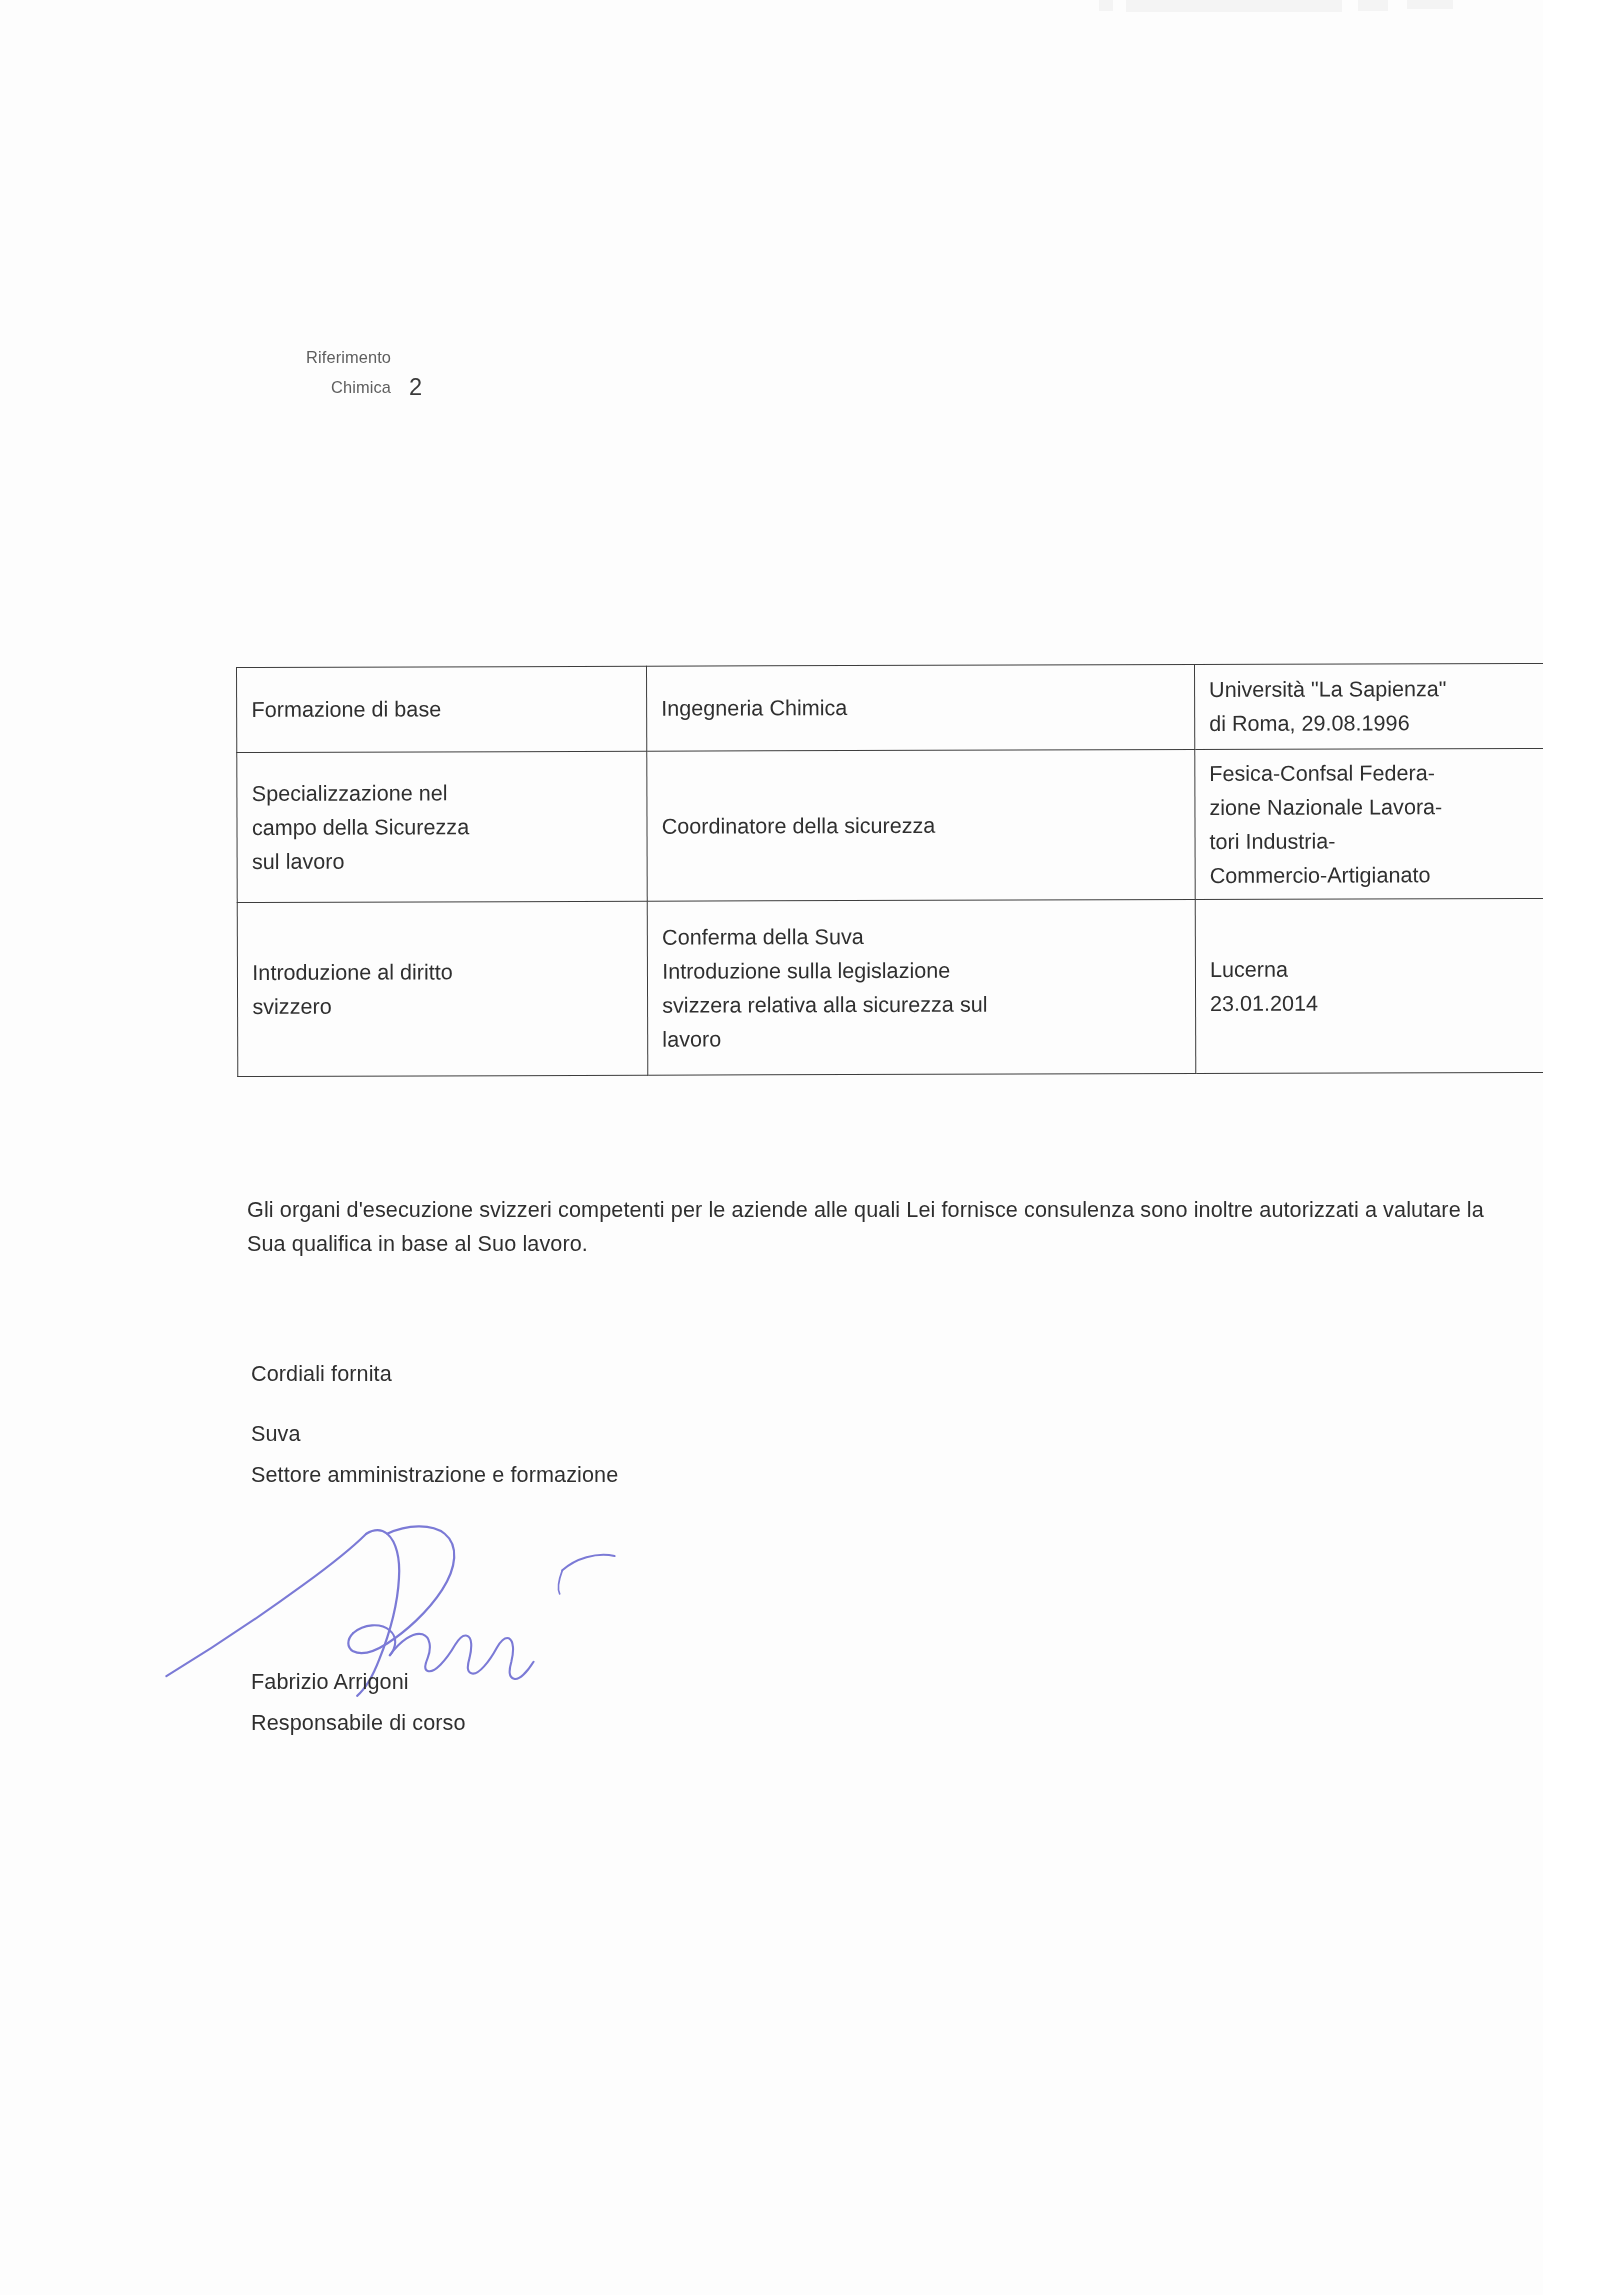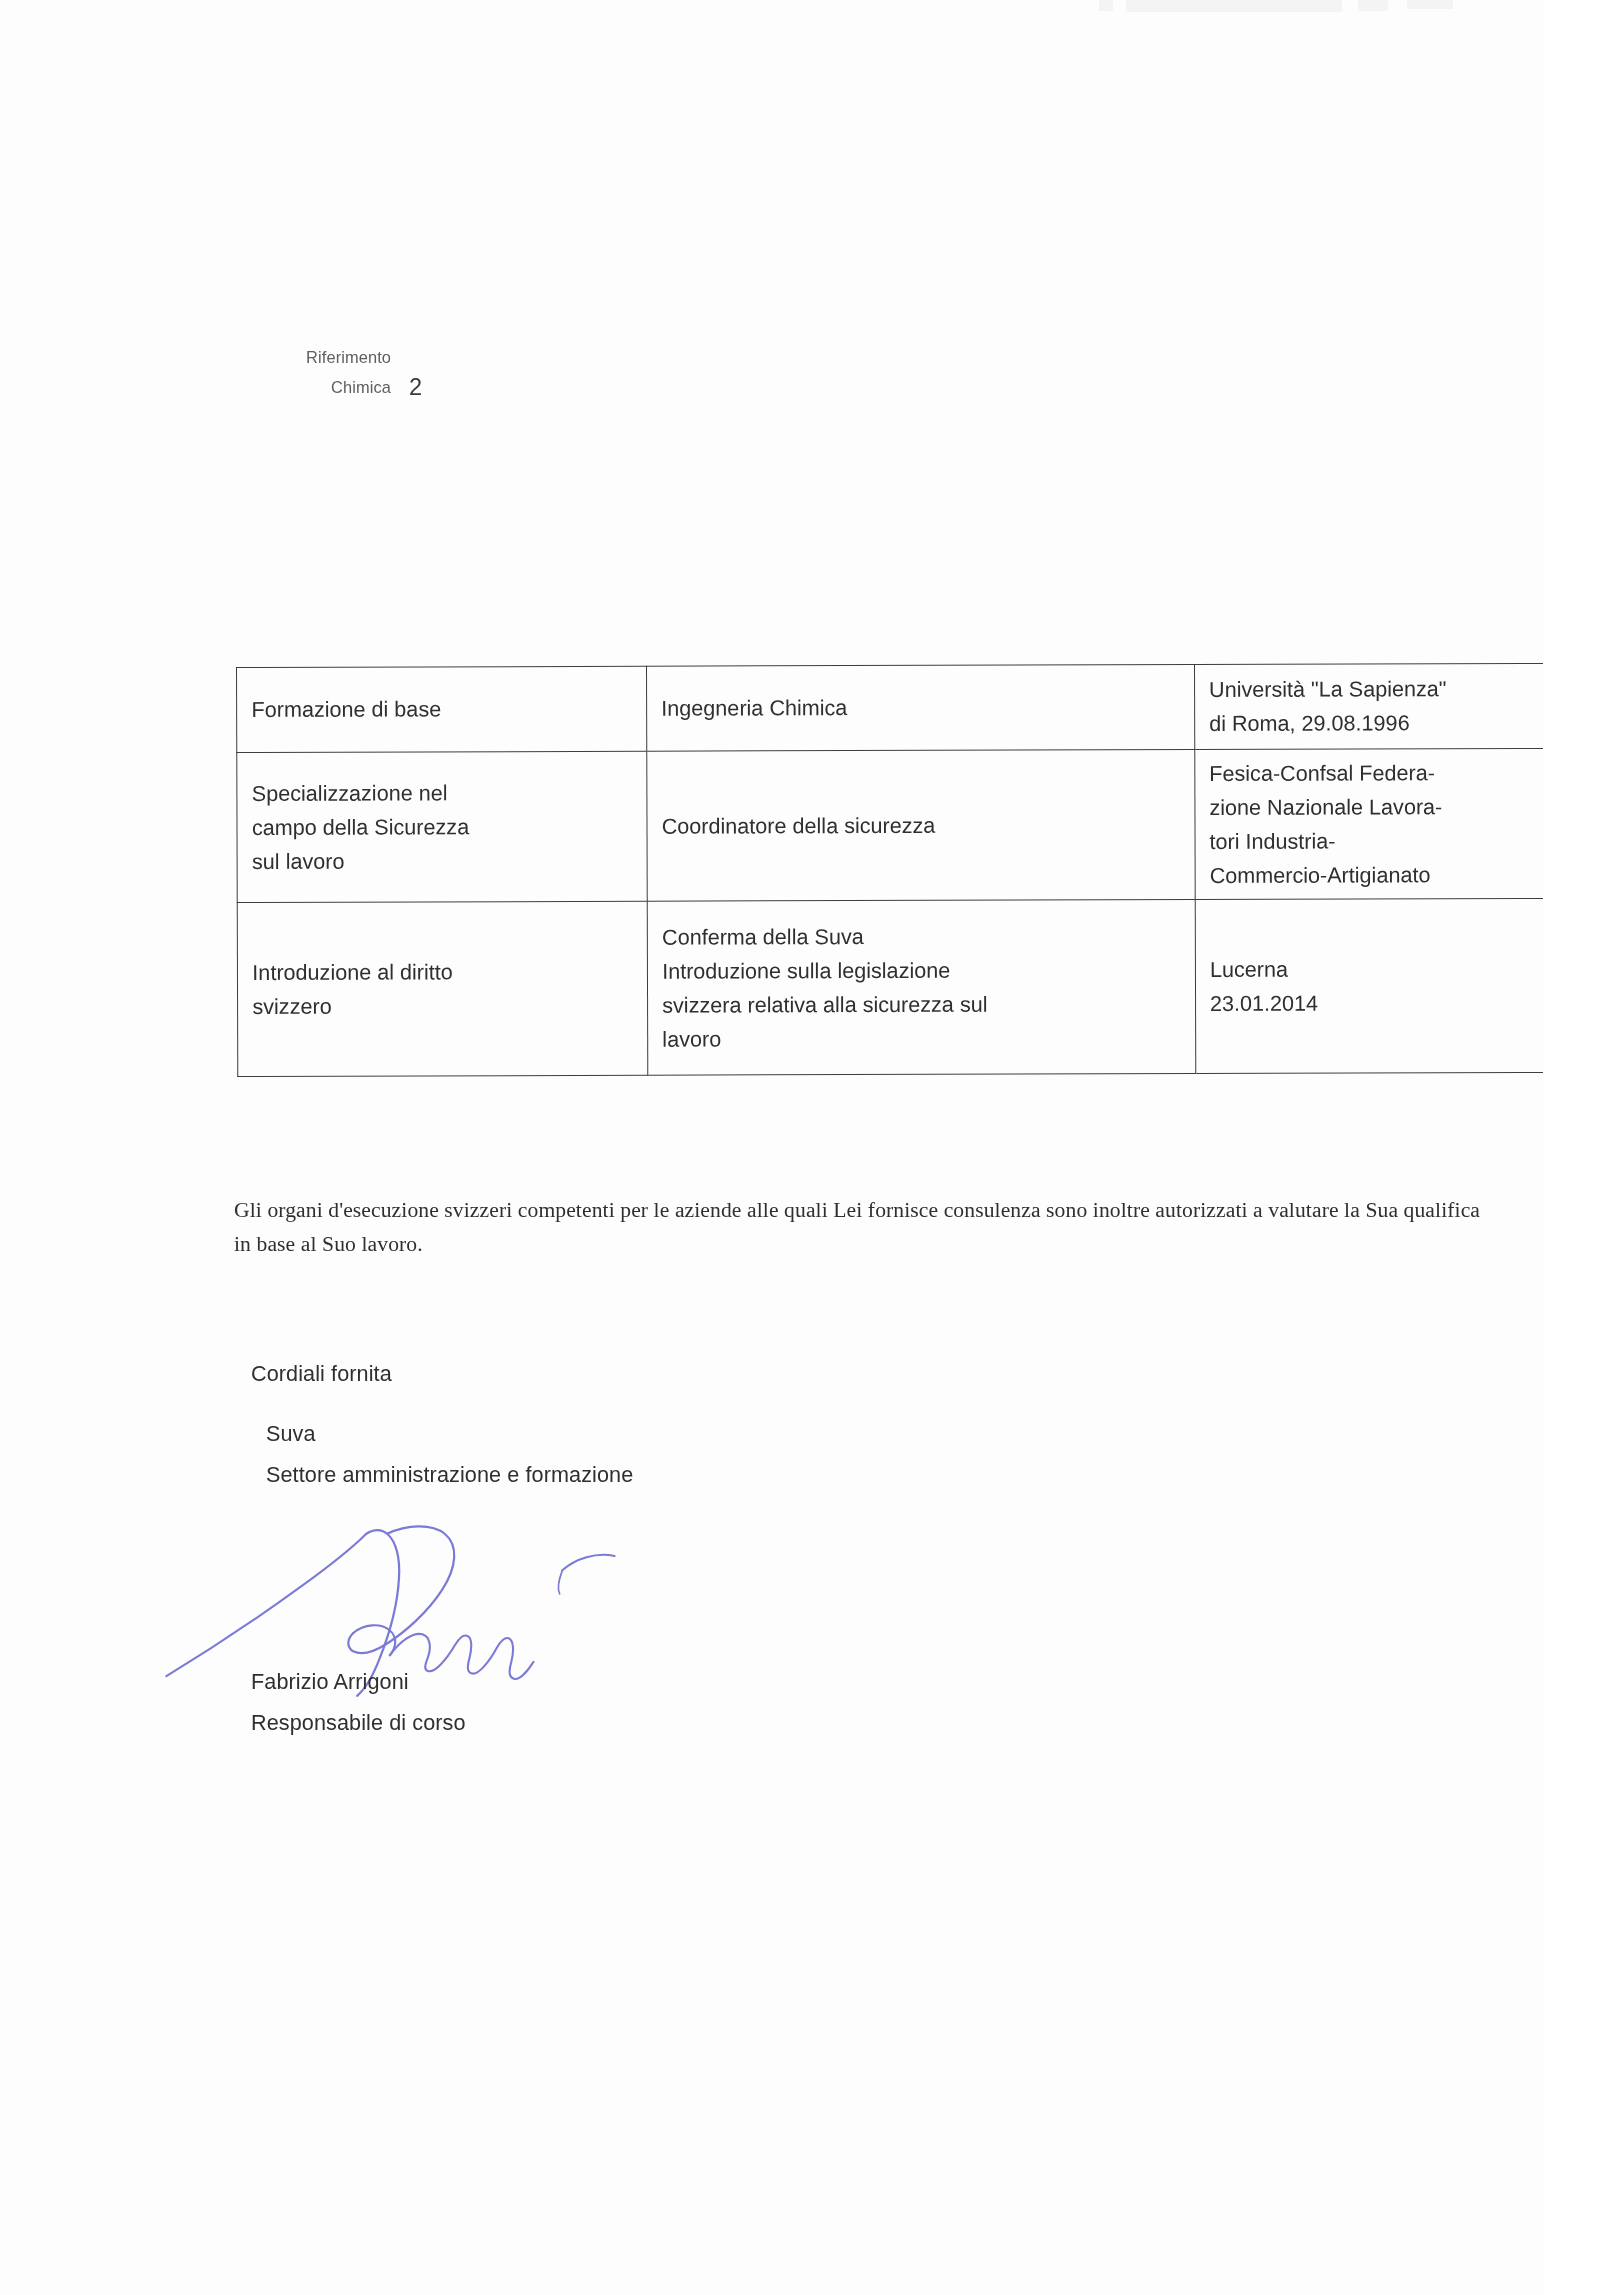--- a/index.html
+++ b/index.html
@@ -67,33 +67,32 @@
     letter-spacing: 0.1px;
   }
 
   #intro-paragraph {
     left: 251px;
     top: 505px;
     width: 1263px;
   }
 
   #authorities-paragraph {
-    left: 234px;
+    left: 247px;
     top: 1171px;
     width: 1263px;
-    font-family: Liberation Serif, serif;
   }
 
   #closing-greeting {
     left: 251px;
     top: 1335px;
   }
 
   #sender-block {
-    left: 266px;
+    left: 251px;
     top: 1413px;
     line-height: 41px;
   }
 
   #signer-block {
     left: 251px;
     top: 1661px;
     line-height: 41px;
     z-index: 3;
   }

